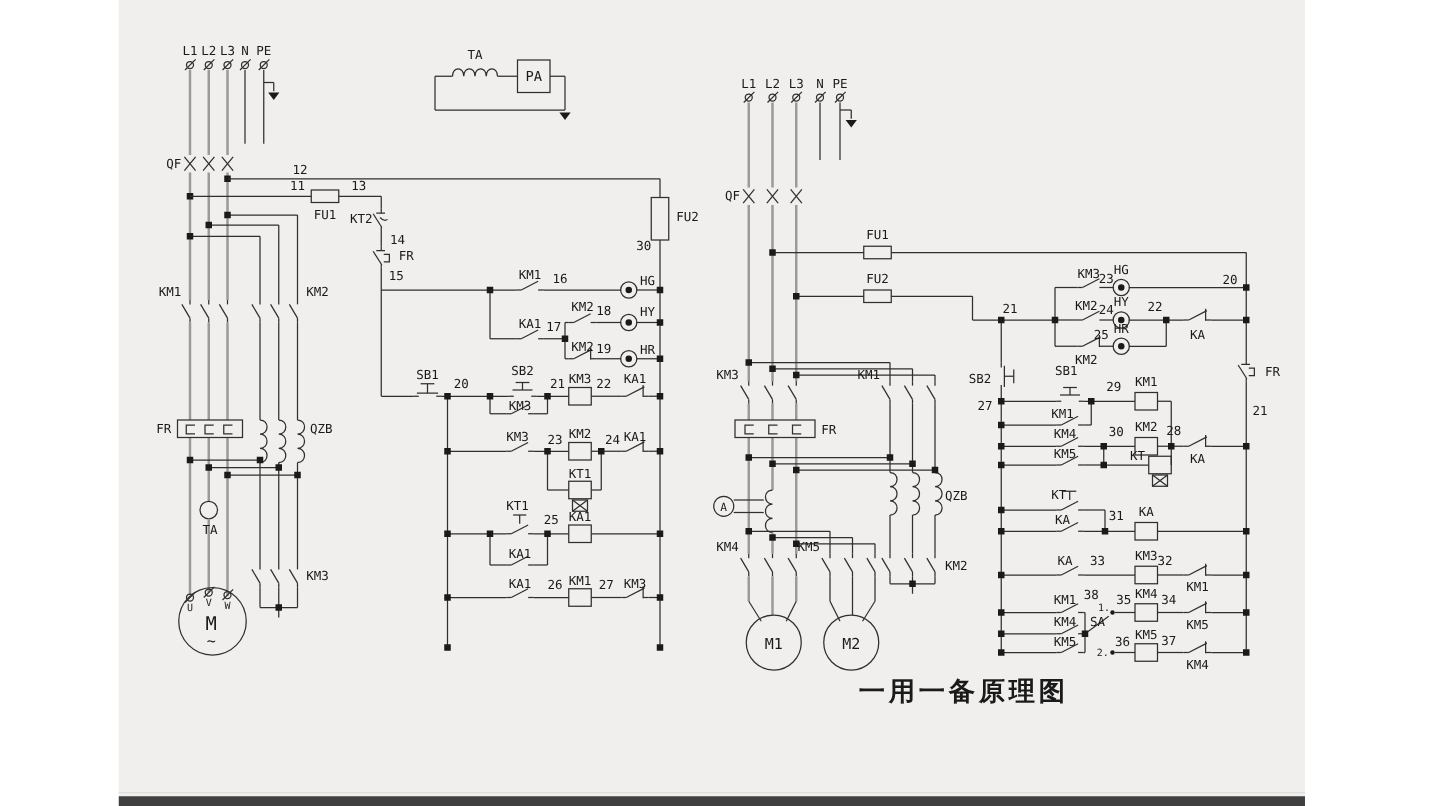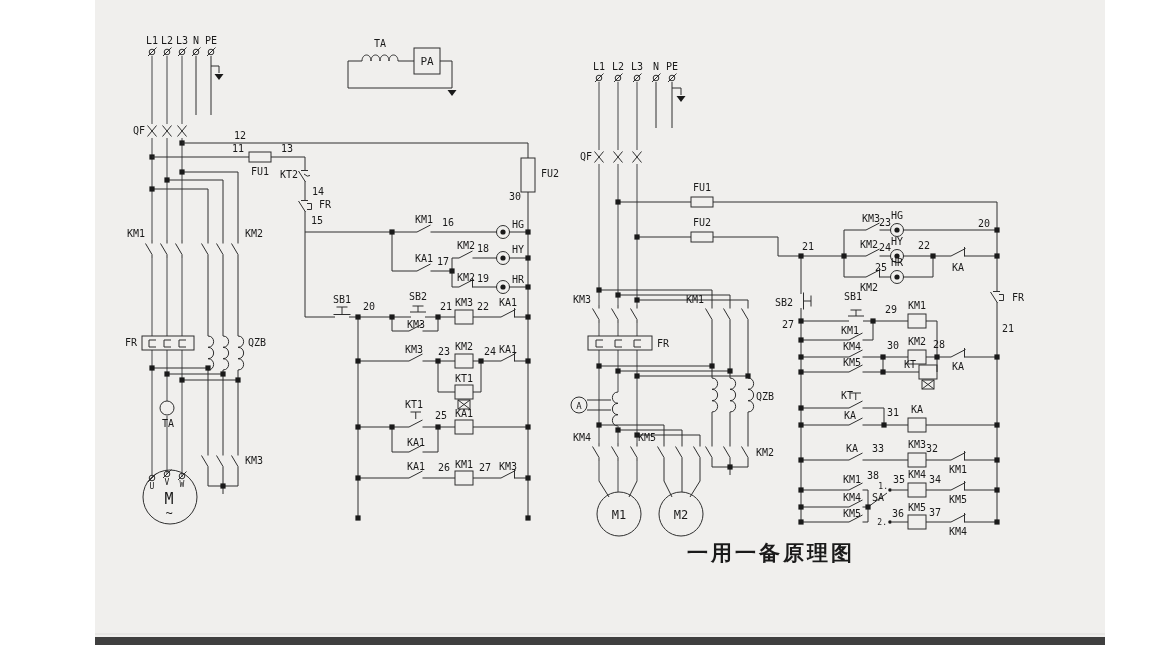--- a/index.html
+++ b/index.html
@@ -1,16 +1,16 @@
 <!DOCTYPE html>
 <html><head>
 <meta charset="utf-8">
 <style>
   html,body{margin:0;padding:0;background:#ffffff;}
-  .stage{position:relative;width:1160px;height:645px;background:#ffffff;overflow:hidden;
+  .stage{position:relative;width:1044px;height:645px;background:#ffffff;overflow:hidden;
          font-family:"DejaVu Sans Mono","Liberation Mono",monospace;}
   svg line,svg path,svg rect,svg circle{stroke:#2f2f2f;stroke-width:1;fill:none;}
   svg .f{fill:#1a1a1a;stroke:none;}
   svg .pw{stroke:#9a9a9a;stroke-width:2;}
   svg .bgp{fill:#f0efed;stroke:none;}
   svg .bbar{fill:#3f3f3f;stroke:none;}
   svg .sep{stroke:#dedddb;stroke-width:1;}
   svg text{fill:#1a1a1a;stroke:none;font-size:10px;text-anchor:middle;
            font-family:"DejaVu Sans Mono","Liberation Mono",monospace;}
   svg text.as{text-anchor:start;} svg text.ae{text-anchor:end;}

